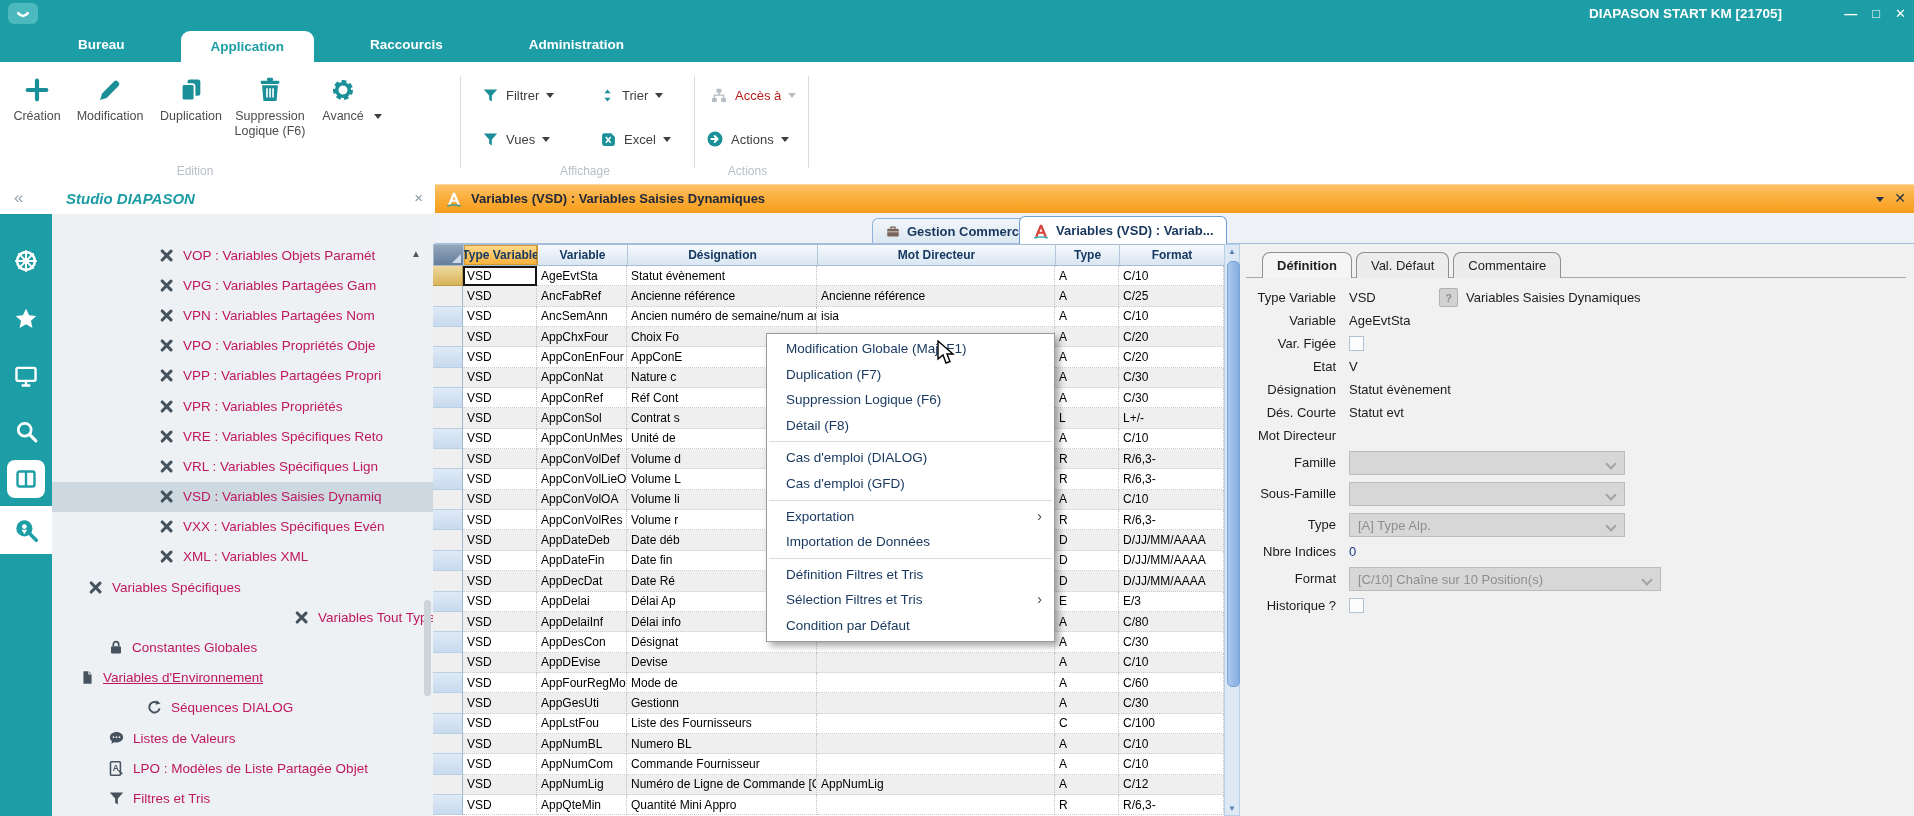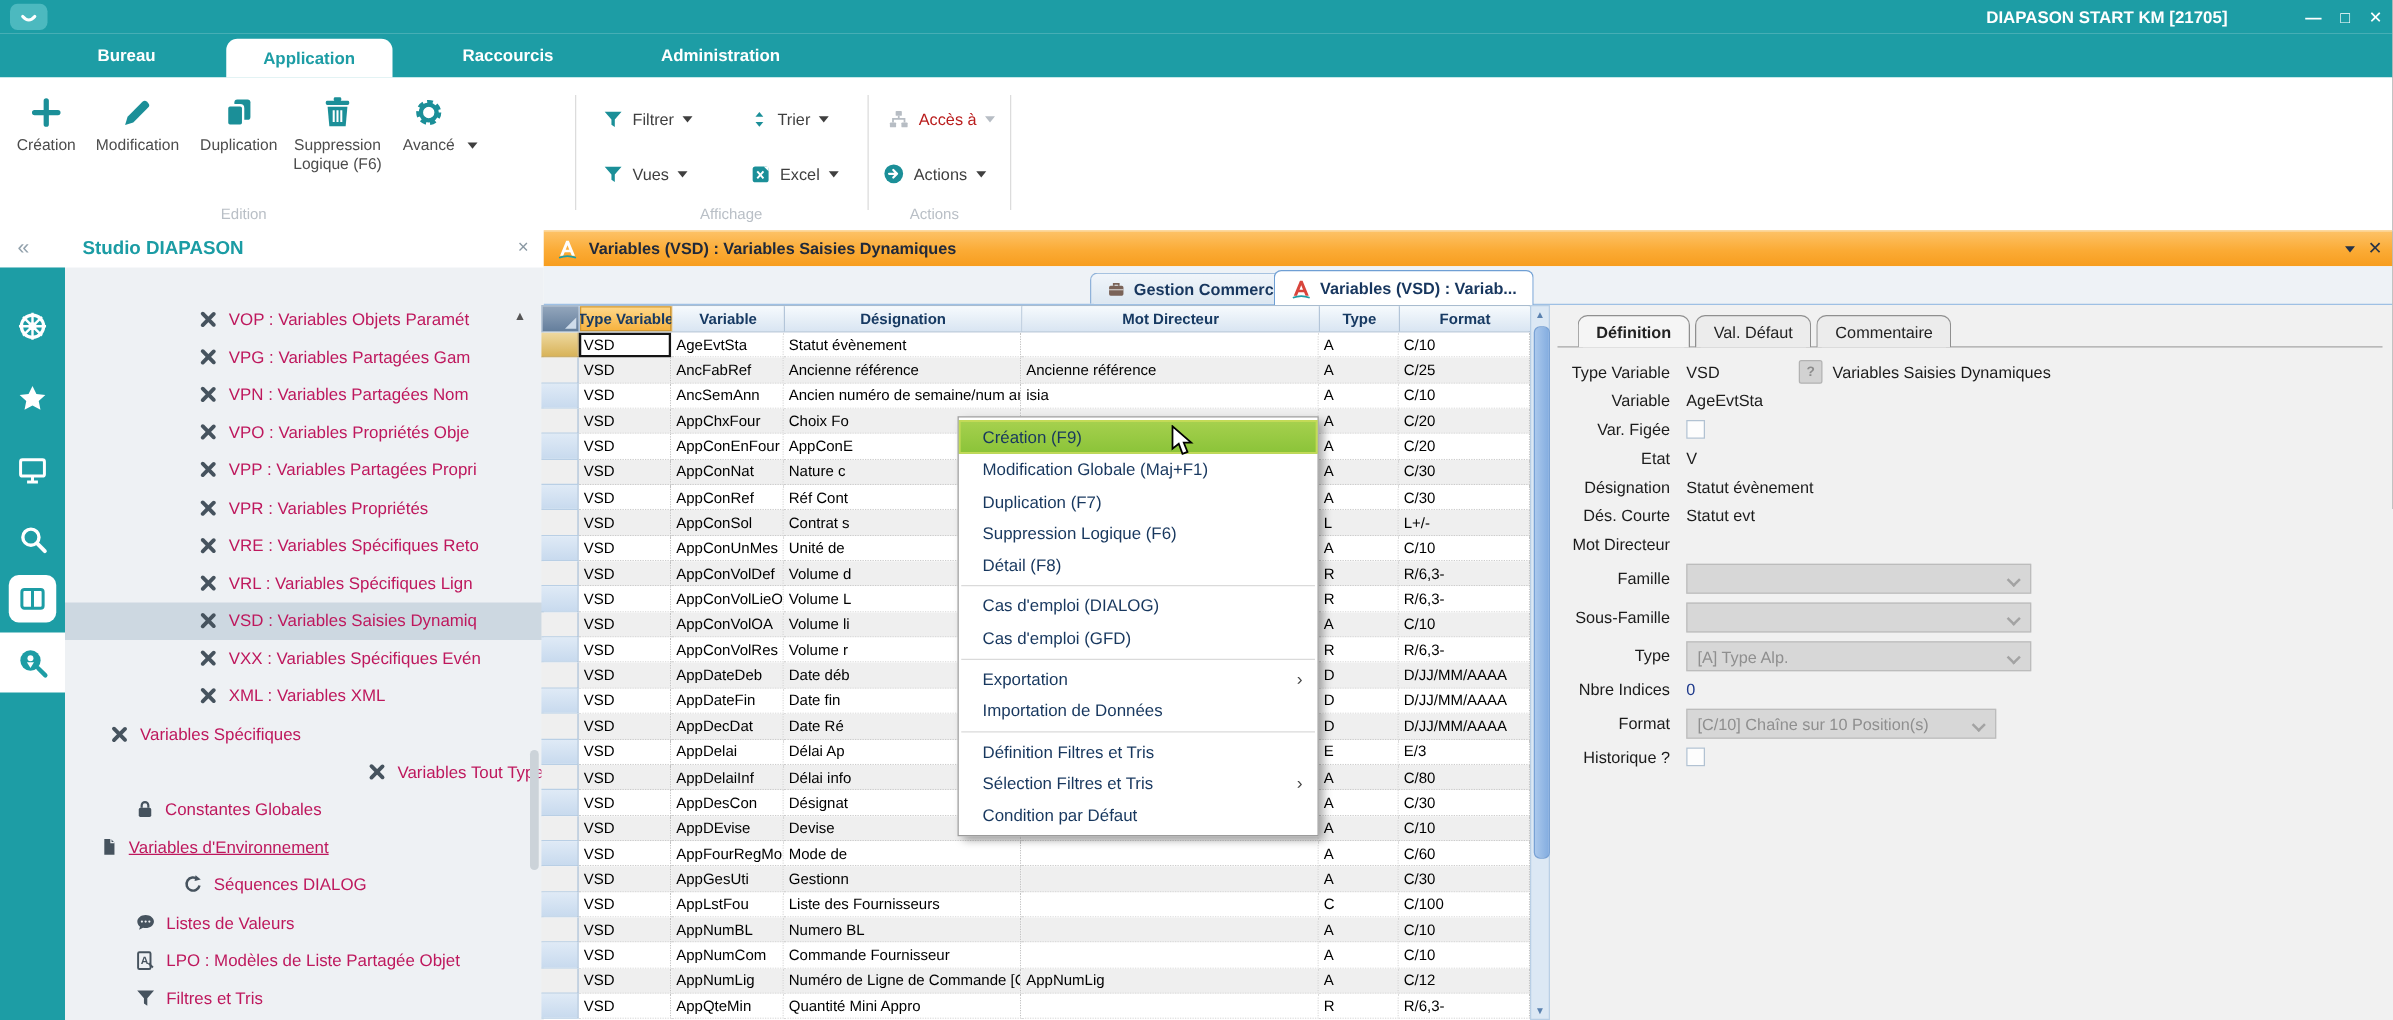--- a/index.html
+++ b/index.html
@@ -26,21 +26,21 @@
          border-top:5.5px solid #3f3f3f;}
   .rb-small{position:absolute;display:flex;align-items:center;gap:7px;font-size:13px;color:#3f3f3f;height:26px;}
   .rb-small.disabled{color:#b91c1c;}
   .rb-small.disabled .caret{border-top-color:#b7bdc4;}
   .rb-sep{position:absolute;top:14px;width:1px;height:92px;background:#dcdcdc;}
   .rb-cap{position:absolute;top:102px;font-size:12px;color:#b9bfc6;text-align:center;}
   
   .sidebar{position:absolute;left:0;top:184px;width:435px;bottom:0;background:#eef1f4;}
   .sb-header{position:absolute;left:0;top:0;right:0;height:30px;background:#fff;}
   .sb-collapse{position:absolute;left:14px;top:4px;font-size:17px;color:#93a2ad;}
-  .sb-title{position:absolute;left:66px;top:6px;color:#1b9ca4;font-weight:700;font-size:15px;}
+  .sb-title{position:absolute;left:66px;top:6px;color:#1b9ca4;font-weight:700;font-size:15px;font-style:italic;}
   .sb-close{position:absolute;right:12px;top:5px;font-size:15px;color:#8a98a3;}
   .rail{position:absolute;left:0;top:30px;width:52px;bottom:0;background:#1d9da5;}
   .rail-item{position:absolute;left:0;width:52px;height:46px;display:flex;align-items:center;justify-content:center;}
   .rail-box{width:38px;height:38px;background:#fff;border-radius:8px;display:flex;align-items:center;justify-content:center;}
   .rail-item.selected{background:#fff;height:48px;}
   .tree{position:absolute;left:52px;top:56px;right:0;bottom:0;}
   .tree-item{height:30.2px;display:flex;align-items:center;font-size:13.5px;color:#be185d;white-space:nowrap;}
   .tree-item.selected{background:#cdd8e1;}
   .tree-item .tic{margin-right:8px;display:flex;}
   .tree-up{position:absolute;right:14px;top:64px;font-size:10px;color:#555;}
@@ -99,21 +99,21 @@
   .flabel{width:92px;text-align:right;font-size:13px;color:#1b1b1b;flex:none;}
   .fval{margin-left:13px;font-size:13px;color:#1b1b1b;white-space:nowrap;}
   .fval.accent{color:#1f3a8c;}
   .fw90{width:90px;}
   .fsuffix{margin-left:8px;font-size:13px;color:#1b1b1b;}
   .fhelp{width:17px;height:17px;background:#d2d2d2;border:1px solid #b2b2b2;border-radius:2px;color:#8c8c8c;
          font-size:11px;font-weight:700;display:flex;align-items:center;justify-content:center;}
   .fcheck{margin-left:13px;width:13px;height:13px;background:#fdfdfd;border:1px solid #b2c2d2;}
   .fsel{margin-left:13px;width:276px;height:24px;background:#d7d7d7;border:1px solid #bcbcbc;color:#8f8f8f;
         font-size:13px;line-height:23px;padding:0 26px 0 8px;position:relative;box-sizing:border-box;white-space:nowrap;overflow:hidden;}
-  .fsel.wide{width:248px;}
+  .fsel.wide{width:312px;}
   .fsel::after{content:"";position:absolute;right:9px;top:8px;width:6px;height:6px;border-left:2px solid #a3a3a3;
         border-bottom:2px solid #a3a3a3;transform:rotate(-45deg);}
 </style>
 </head>
 <body>
 
 <div id="root">
 
   <div class="titlebar">
     <div class="appicon">
@@ -874,21 +874,20 @@
           <span class="fsel wide">[C/10] Chaîne sur 10 Position(s)</span>
         </div>
         <div class="frow">
           <span class="flabel">Historique ?</span>
           <span class="fcheck"></span>
         </div>
       </div>
   </div>
 
   <div class="ctxmenu" id="ctxmenu">
-      <div class="mi hl"><span>Création (F9)</span></div>
       <div class="mi"><span>Modification Globale (Maj+F1)</span></div>
       <div class="mi"><span>Duplication (F7)</span></div>
       <div class="mi"><span>Suppression Logique (F6)</span></div>
       <div class="mi"><span>Détail (F8)</span></div>
       <div class="msep"></div>
       <div class="mi"><span>Cas d'emploi (DIALOG)</span></div>
       <div class="mi"><span>Cas d'emploi (GFD)</span></div>
       <div class="msep"></div>
       <div class="mi"><span>Exportation</span><span class="sub">›</span></div>
       <div class="mi"><span>Importation de Données</span></div>

